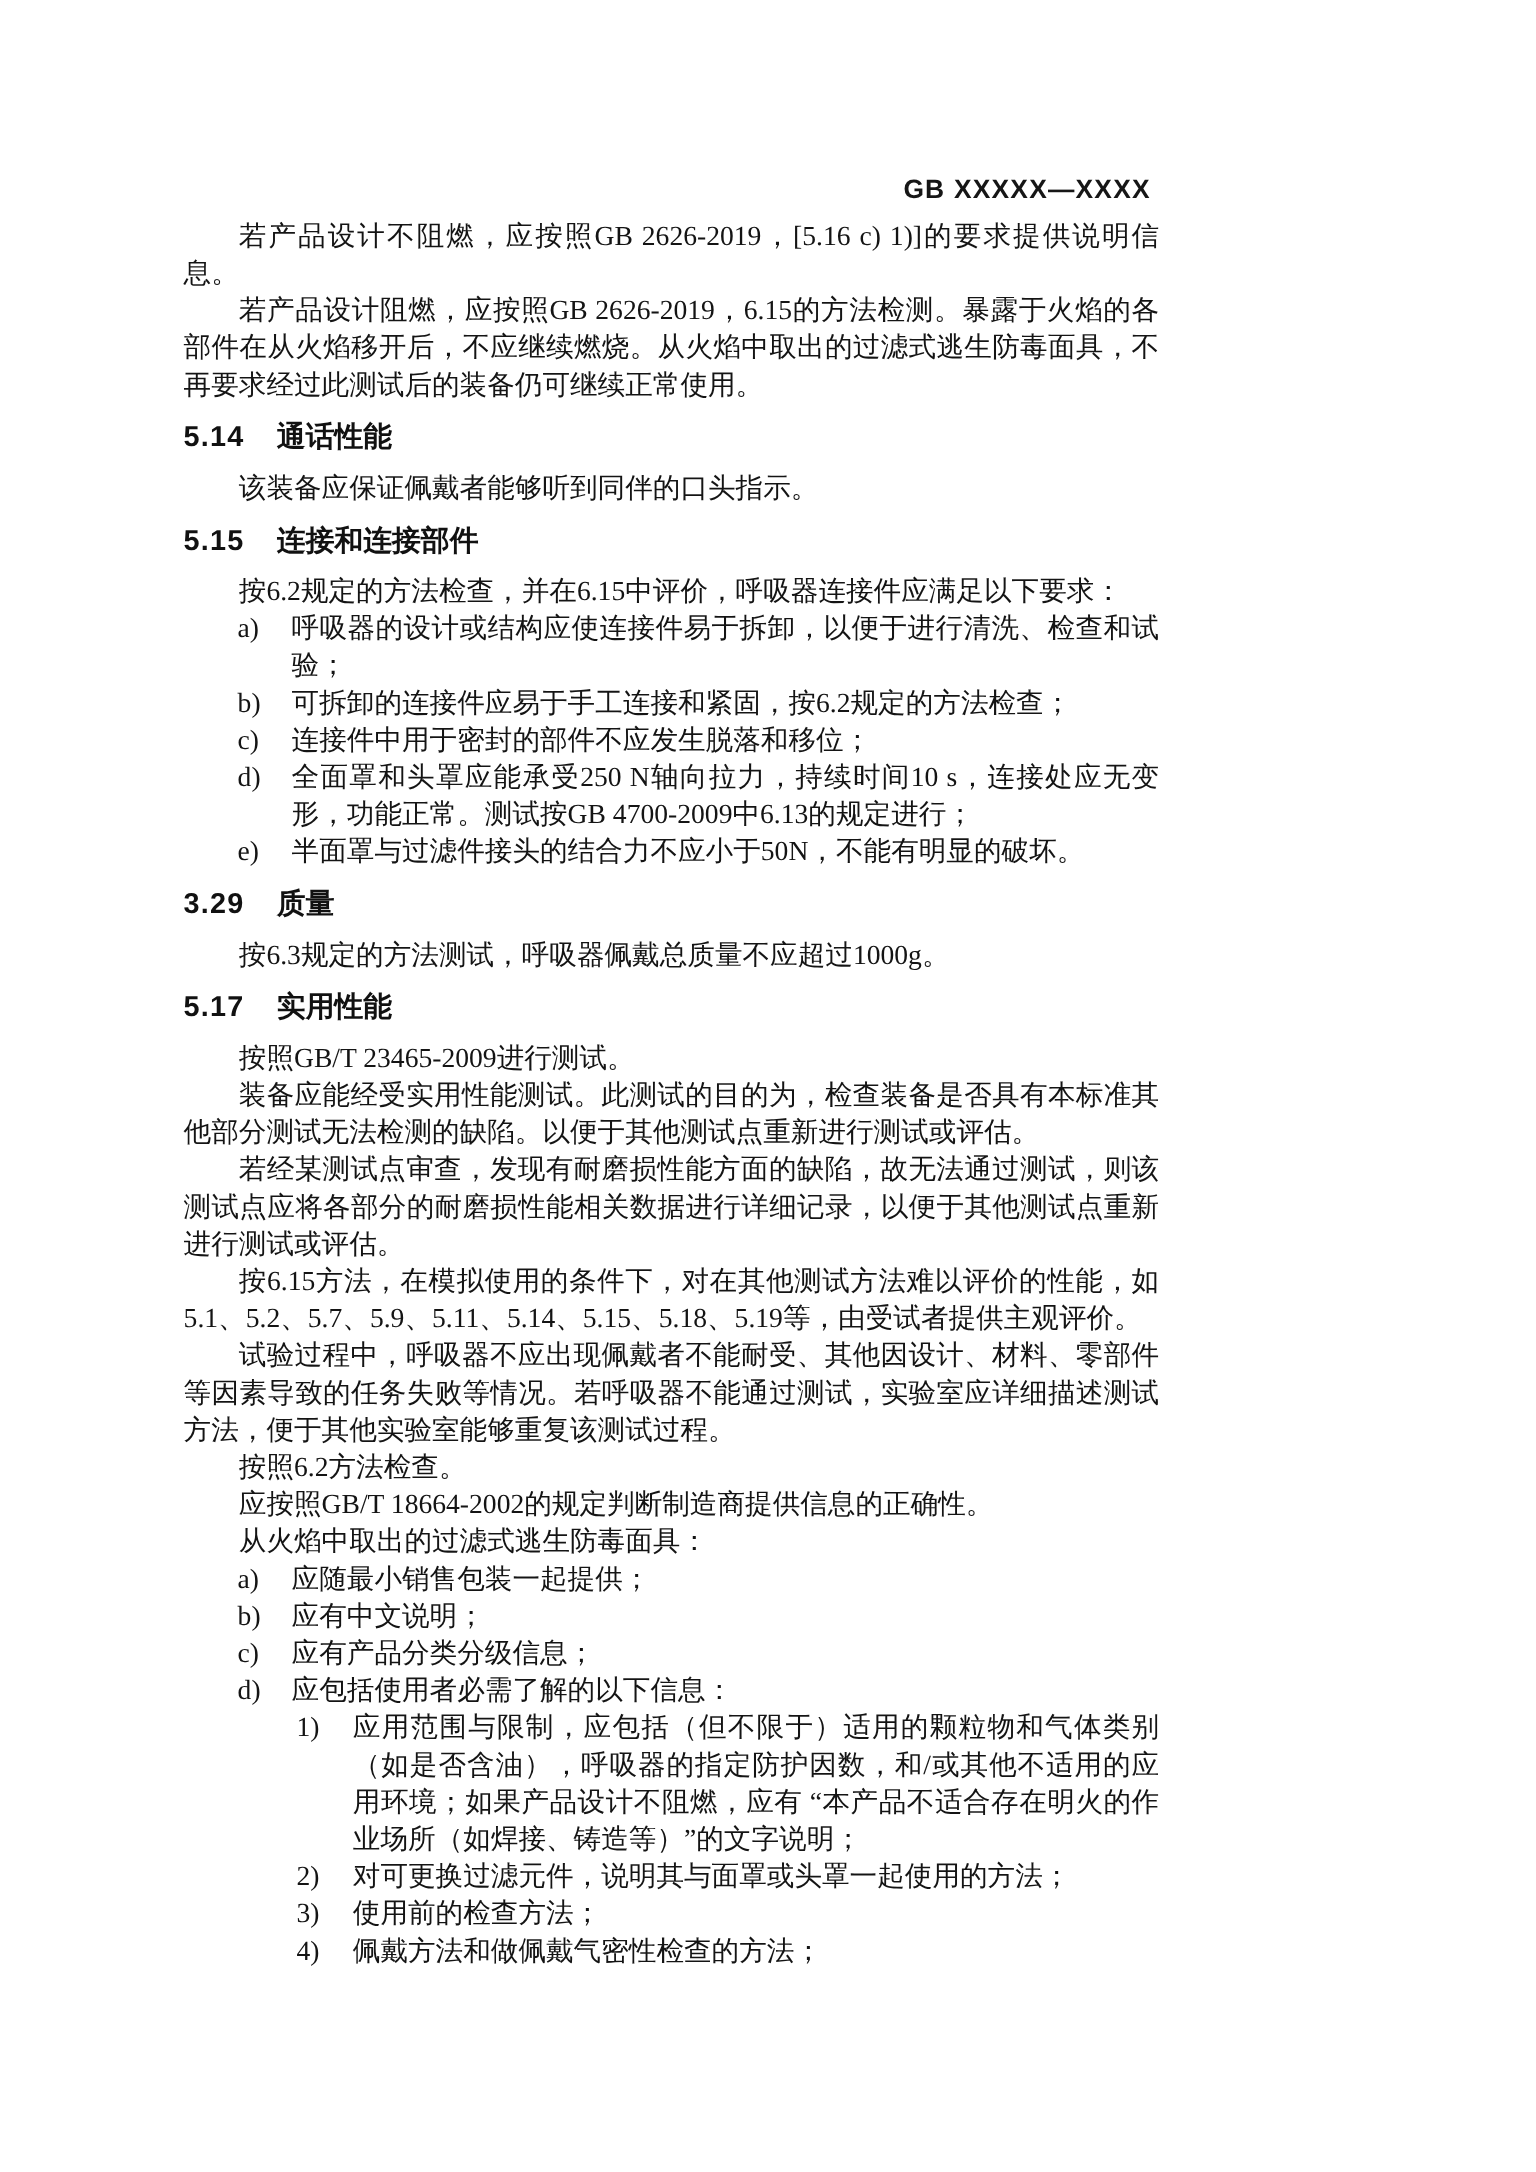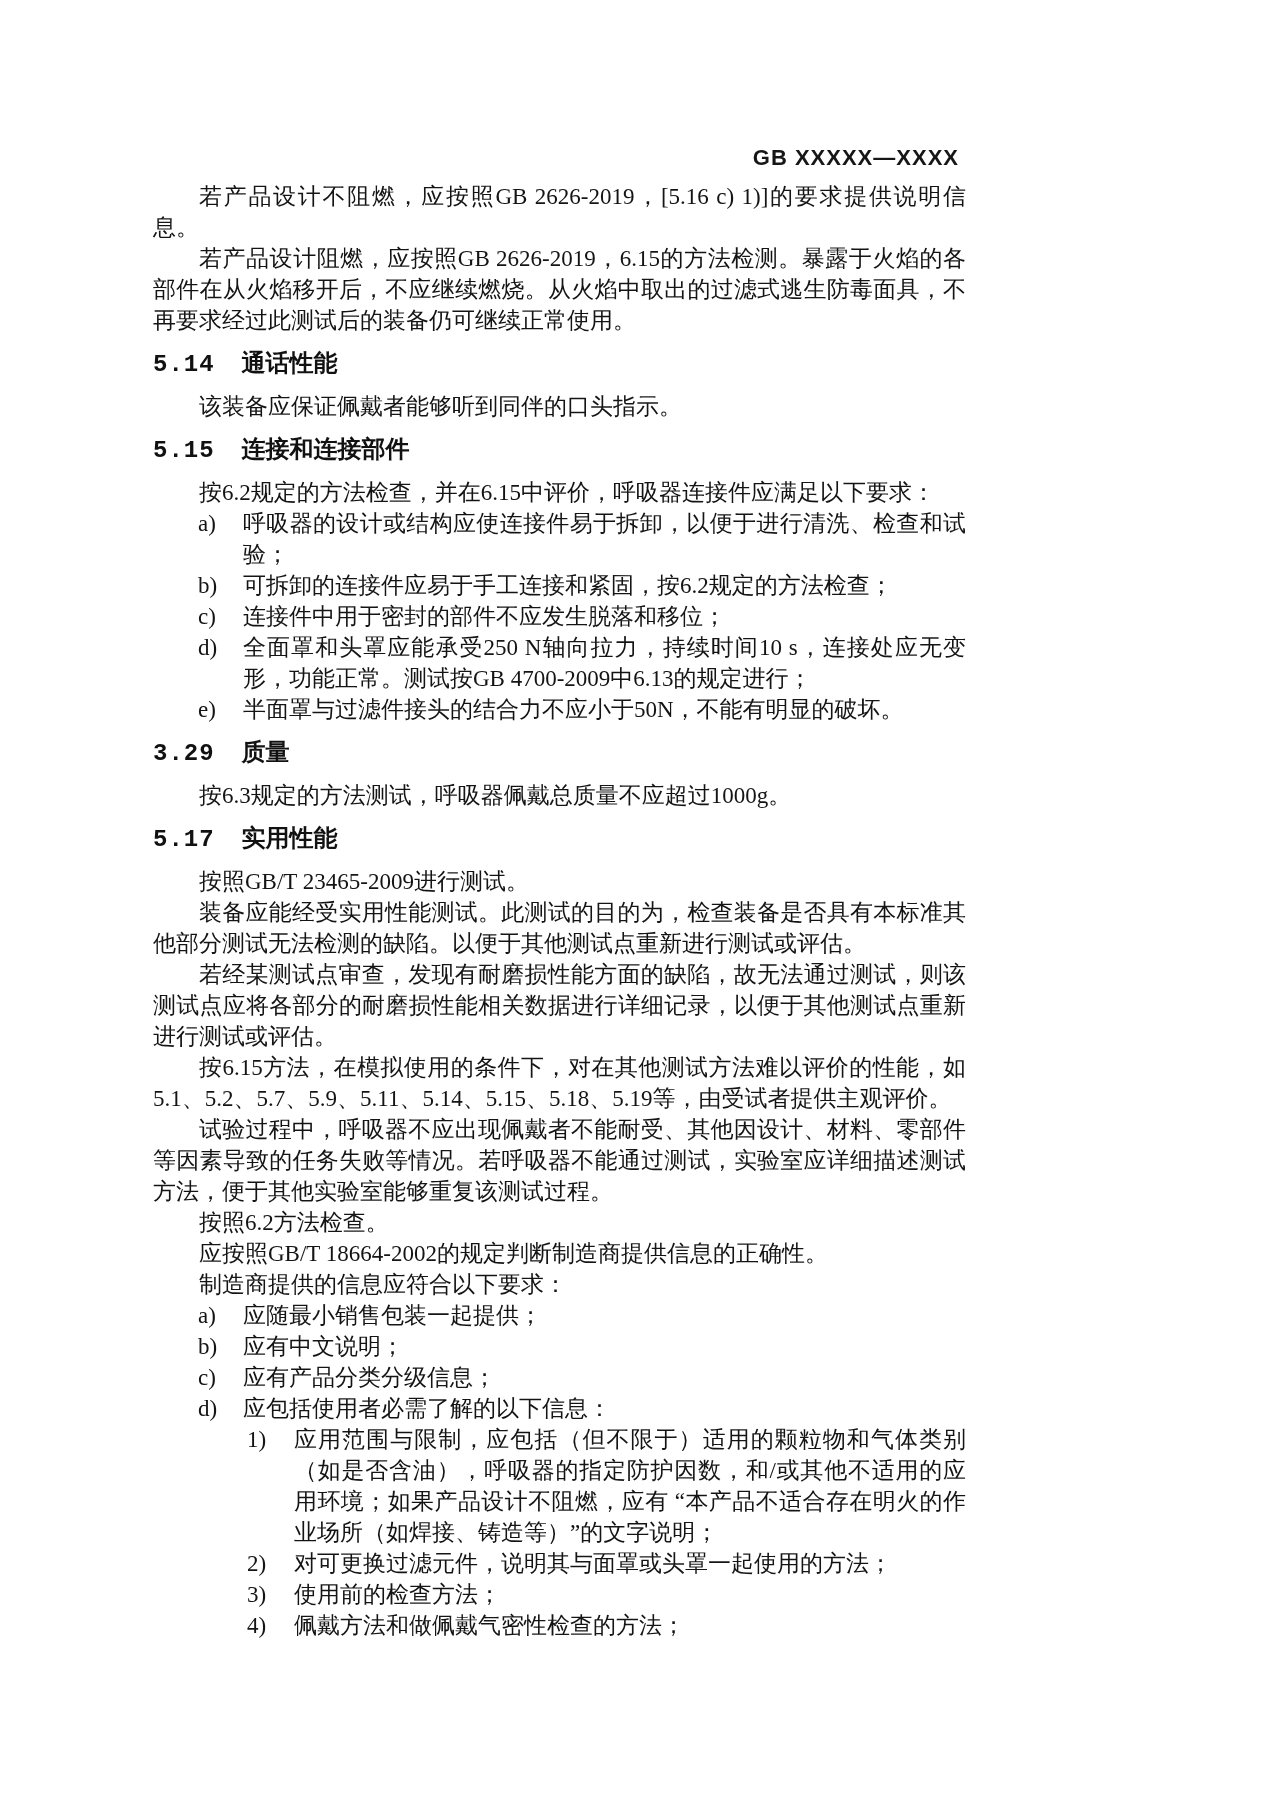--- a/index.html
+++ b/index.html
@@ -32,21 +32,21 @@
   }
   .para {
     margin: 0;
     text-indent: 2em;
     text-align: justify;
   }
   .heading {
     display: flex;
     align-items: baseline;
     margin: 13px 0 11px 0;
-    font-family: Liberation Mono, monospace;
+    font-family: Liberation Sans, sans-serif;
     font-weight: bold;
     font-size: 24px;
     color: #111;
   }
   .h-num {
     margin-right: 27px;
     letter-spacing: 1px;
   }
   .list-item {
     display: flex;
@@ -132,21 +132,21 @@
       <span class="h-title">实用性能</span>
     </h2>
     <p class="para">按照GB/T 23465-2009进行测试。</p>
     <p class="para">装备应能经受实用性能测试。此测试的目的为，检查装备是否具有本标准其他部分测试无法检测的缺陷。以便于其他测试点重新进行测试或评估。</p>
     <p class="para">若经某测试点审查，发现有耐磨损性能方面的缺陷，故无法通过测试，则该测试点应将各部分的耐磨损性能相关数据进行详细记录，以便于其他测试点重新进行测试或评估。</p>
     <p class="para">按6.15方法，在模拟使用的条件下，对在其他测试方法难以评价的性能，如5.1、5.2、5.7、5.9、5.11、5.14、5.15、5.18、5.19等，由受试者提供主观评价。</p>
     <p class="para">试验过程中，呼吸器不应出现佩戴者不能耐受、其他因设计、材料、零部件等因素导致的任务失败等情况。若呼吸器不能通过测试，实验室应详细描述测试方法，便于其他实验室能够重复该测试过程。</p>
 
     <p class="para">按照6.2方法检查。</p>
     <p class="para">应按照GB/T 18664-2002的规定判断制造商提供信息的正确性。</p>
-    <p class="para">制造商提供的信息应符合以下要求：</p>
+    <p class="para">从火焰中取出的过滤式逃生防毒面具：</p>
     <div class="list-item">
       <span class="marker">a)</span>
       <span class="li-text">应随最小销售包装一起提供；</span>
     </div>
     <div class="list-item">
       <span class="marker">b)</span>
       <span class="li-text">应有中文说明；</span>
     </div>
     <div class="list-item">
       <span class="marker">c)</span>

